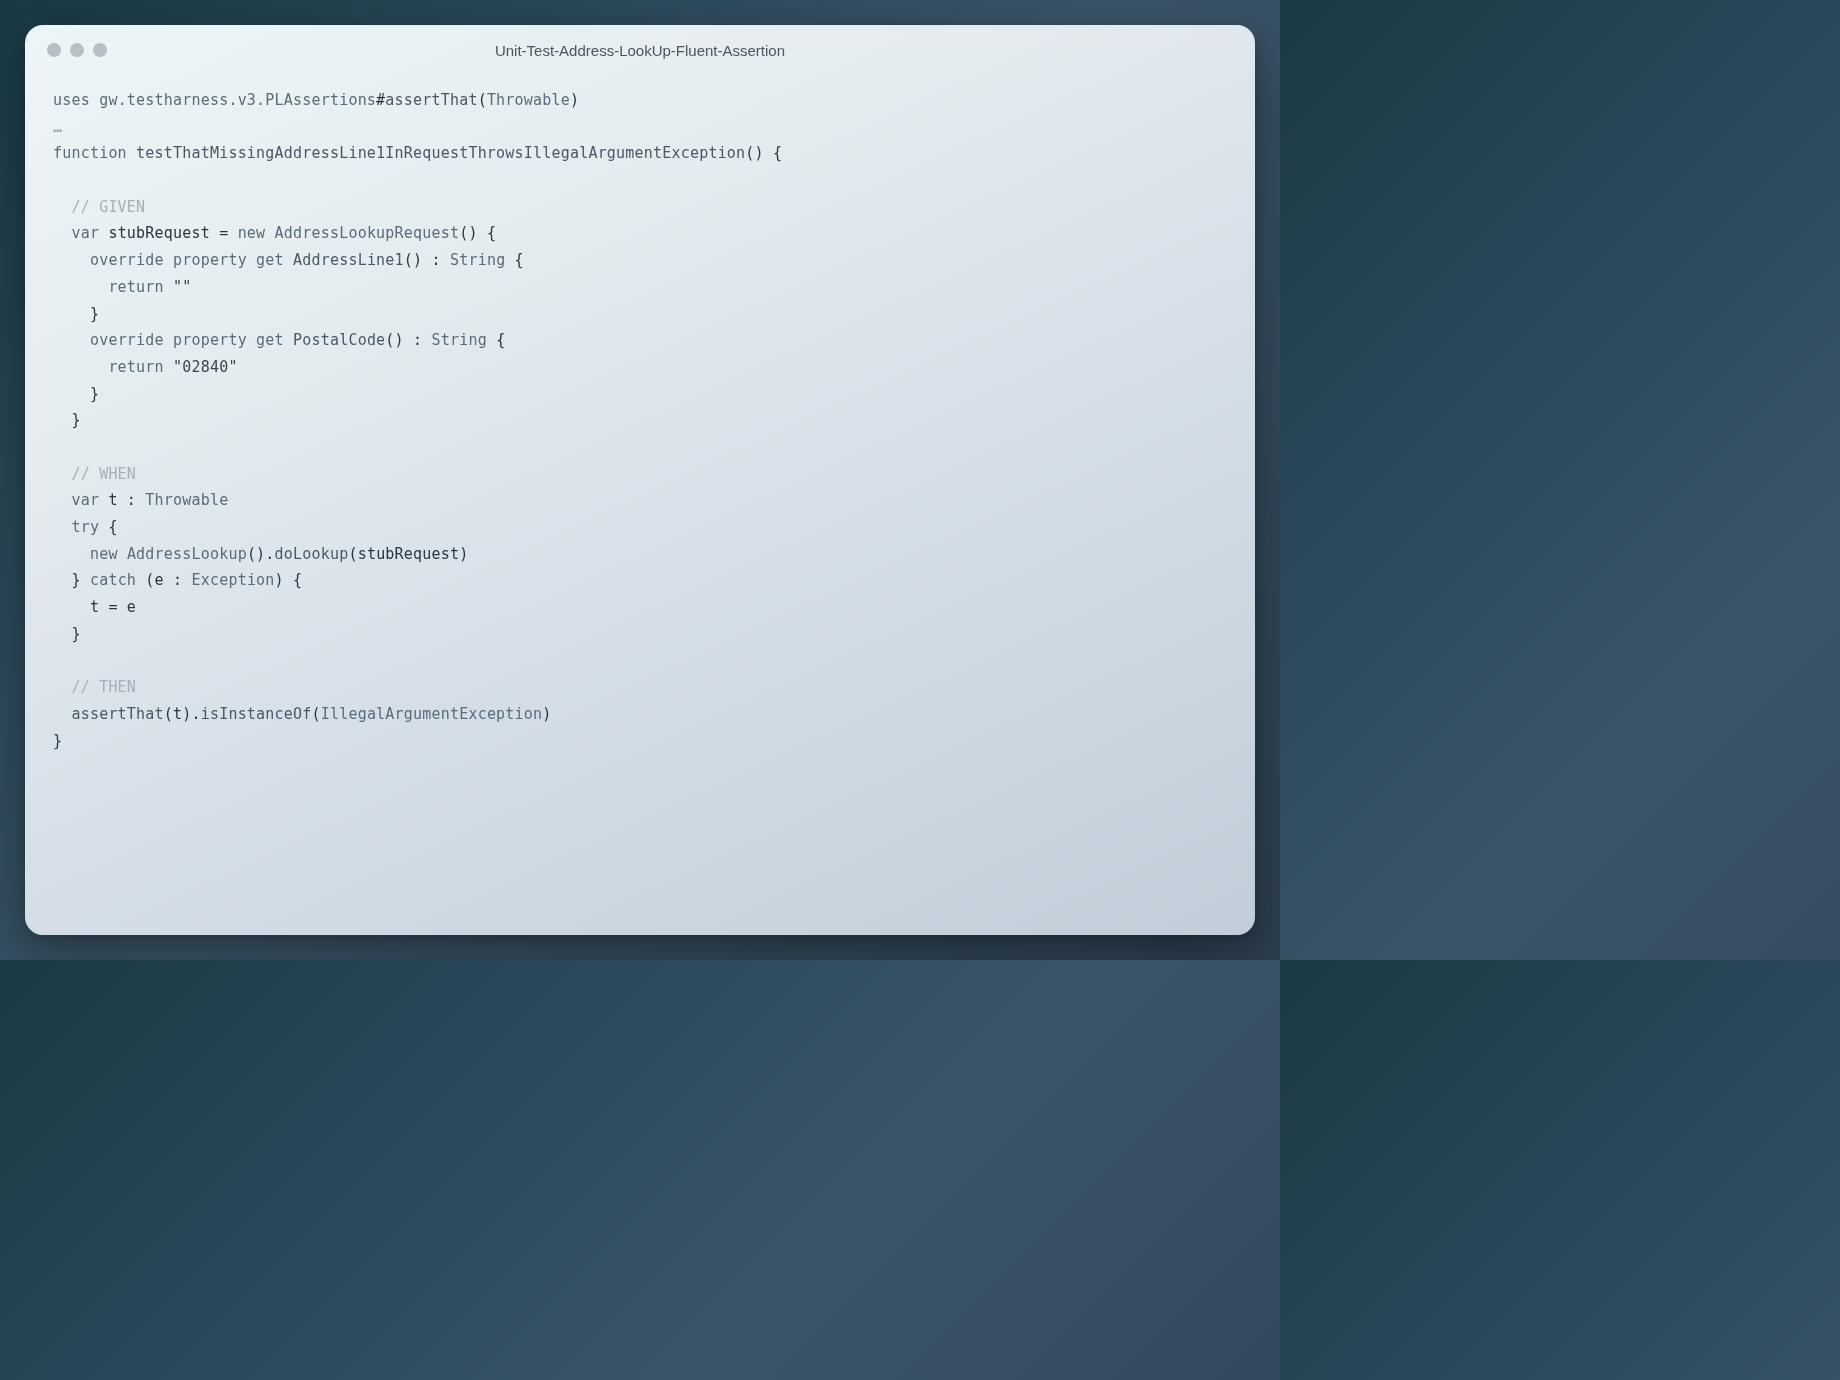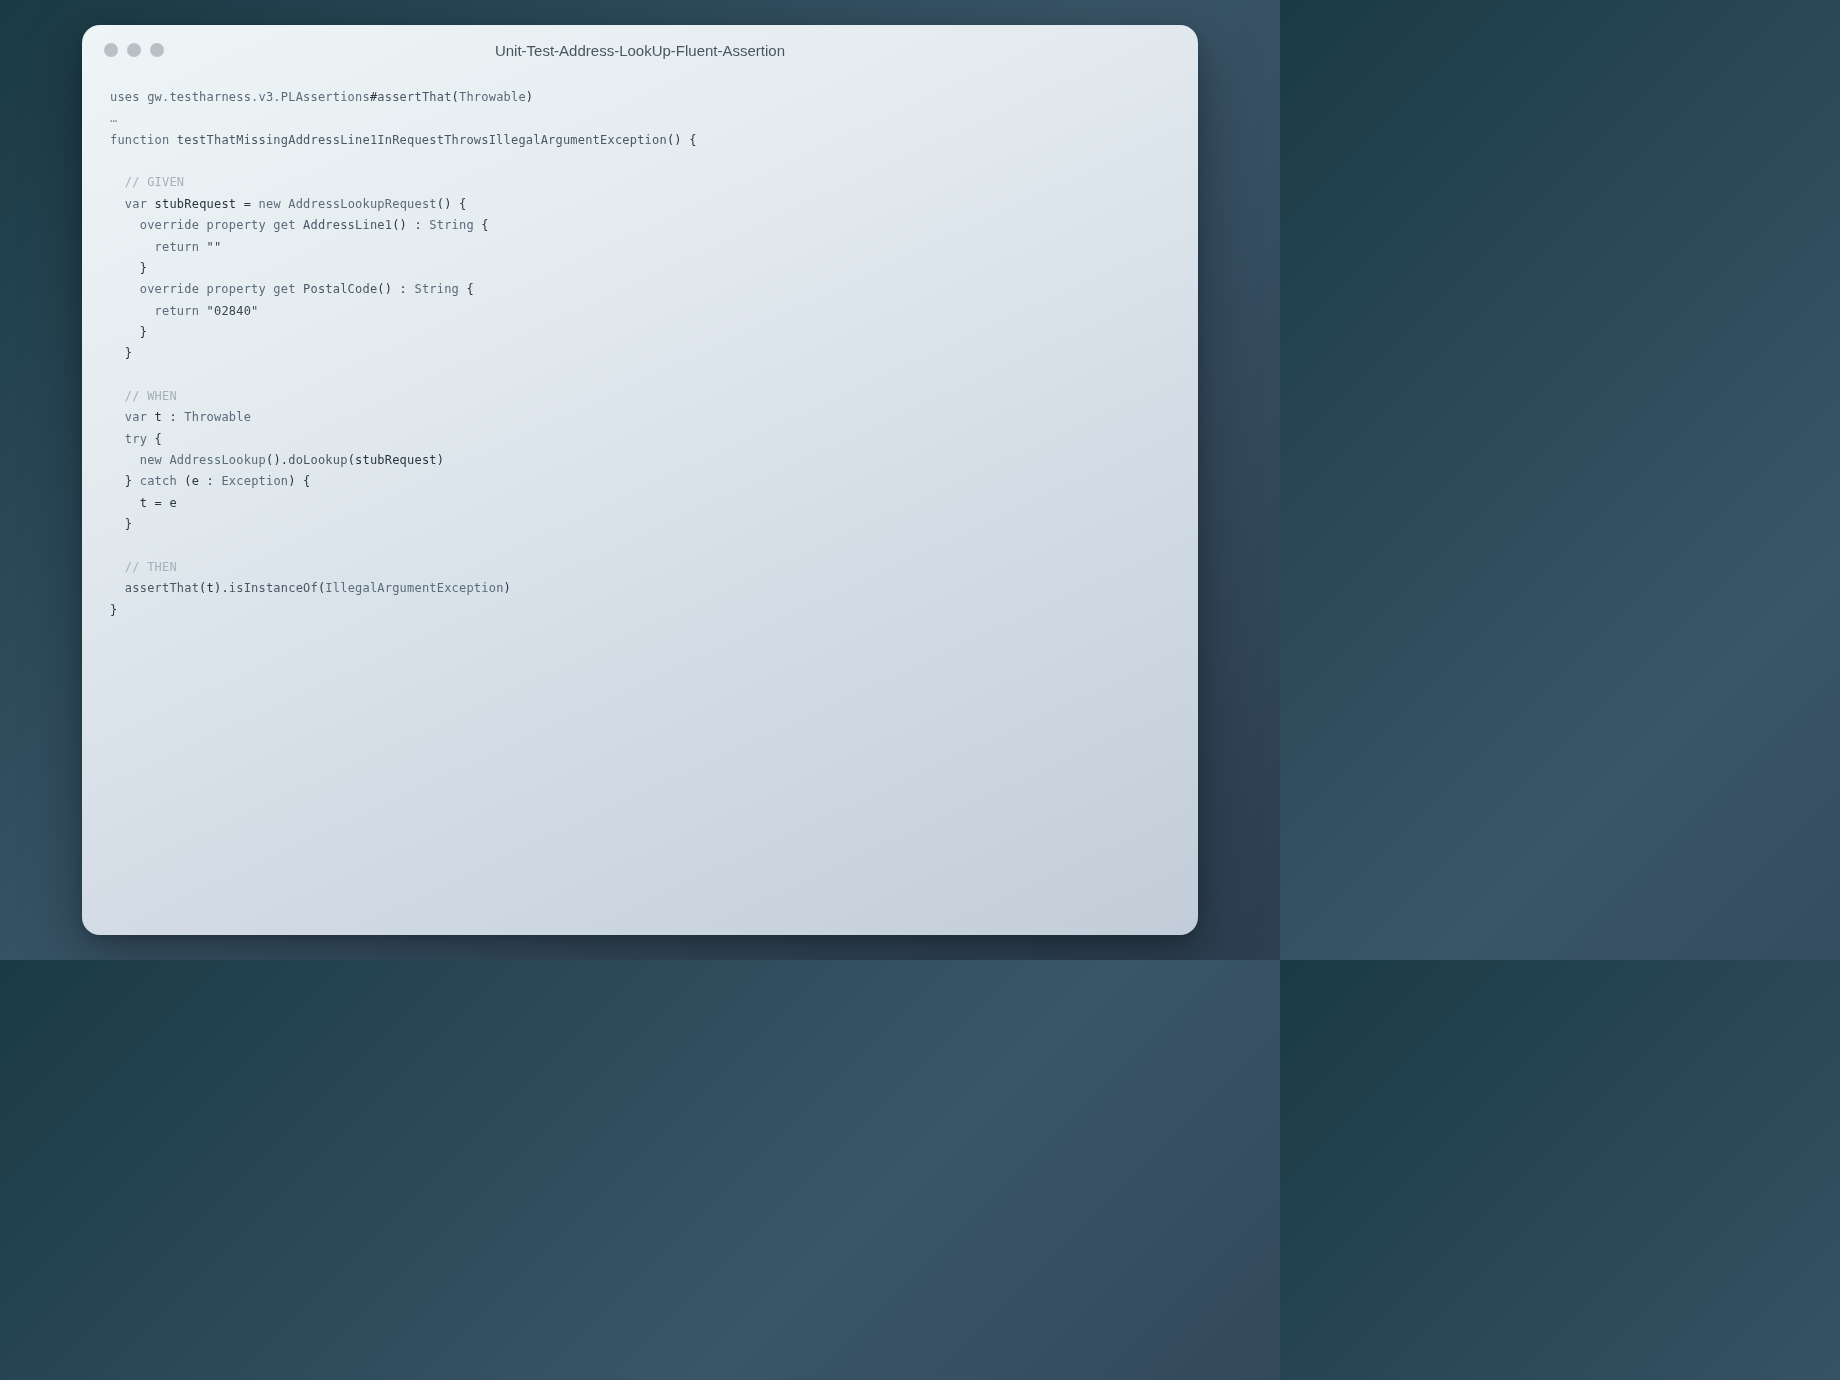--- a/index.html
+++ b/index.html
@@ -10,21 +10,21 @@
     overflow: hidden;
   }
   body {
     background: linear-gradient(135deg, #1a3a44 0%, #2a4858 25%, #3a5568 50%, #2c3e50 100%);
     display: flex;
     align-items: center;
     justify-content: center;
     font-family: -apple-system, BlinkMacSystemFont, "Segoe UI", sans-serif;
   }
   .window {
-    width: 1116px;
+    width: 1230px;
     height: 910px;
     background: linear-gradient(155deg, #eef5f6 0%, #e4ecf0 30%, #d5dee7 60%, #c2cdd9 100%);
     border-radius: 18px;
     box-shadow: 0 20px 60px rgba(0,0,0,0.35), 0 4px 12px rgba(0,0,0,0.15);
     display: flex;
     flex-direction: column;
     overflow: hidden;
   }
   .titlebar {
     height: 50px;
@@ -51,21 +51,21 @@
     text-align: center;
     font-size: 15px;
     color: #4a5560;
     font-weight: 400;
     pointer-events: none;
   }
   .code-area {
     flex: 1;
     padding: 12px 28px 20px 28px;
     font-family: "SF Mono", ui-monospace, Menlo, Monaco, Consolas, monospace;
-    font-size: 12px;
+    font-size: 15px;
     line-height: 1.78;
     white-space: pre;
     color: #2b3540;
     overflow: hidden;
     letter-spacing: 0.2px;
   }
   .kw   { color: #5a6b7a; } 
   .pkg  { color: #5a6b7a; }
   .type { color: #5a6b7a; }
   .fn   { color: #4a5866; }

